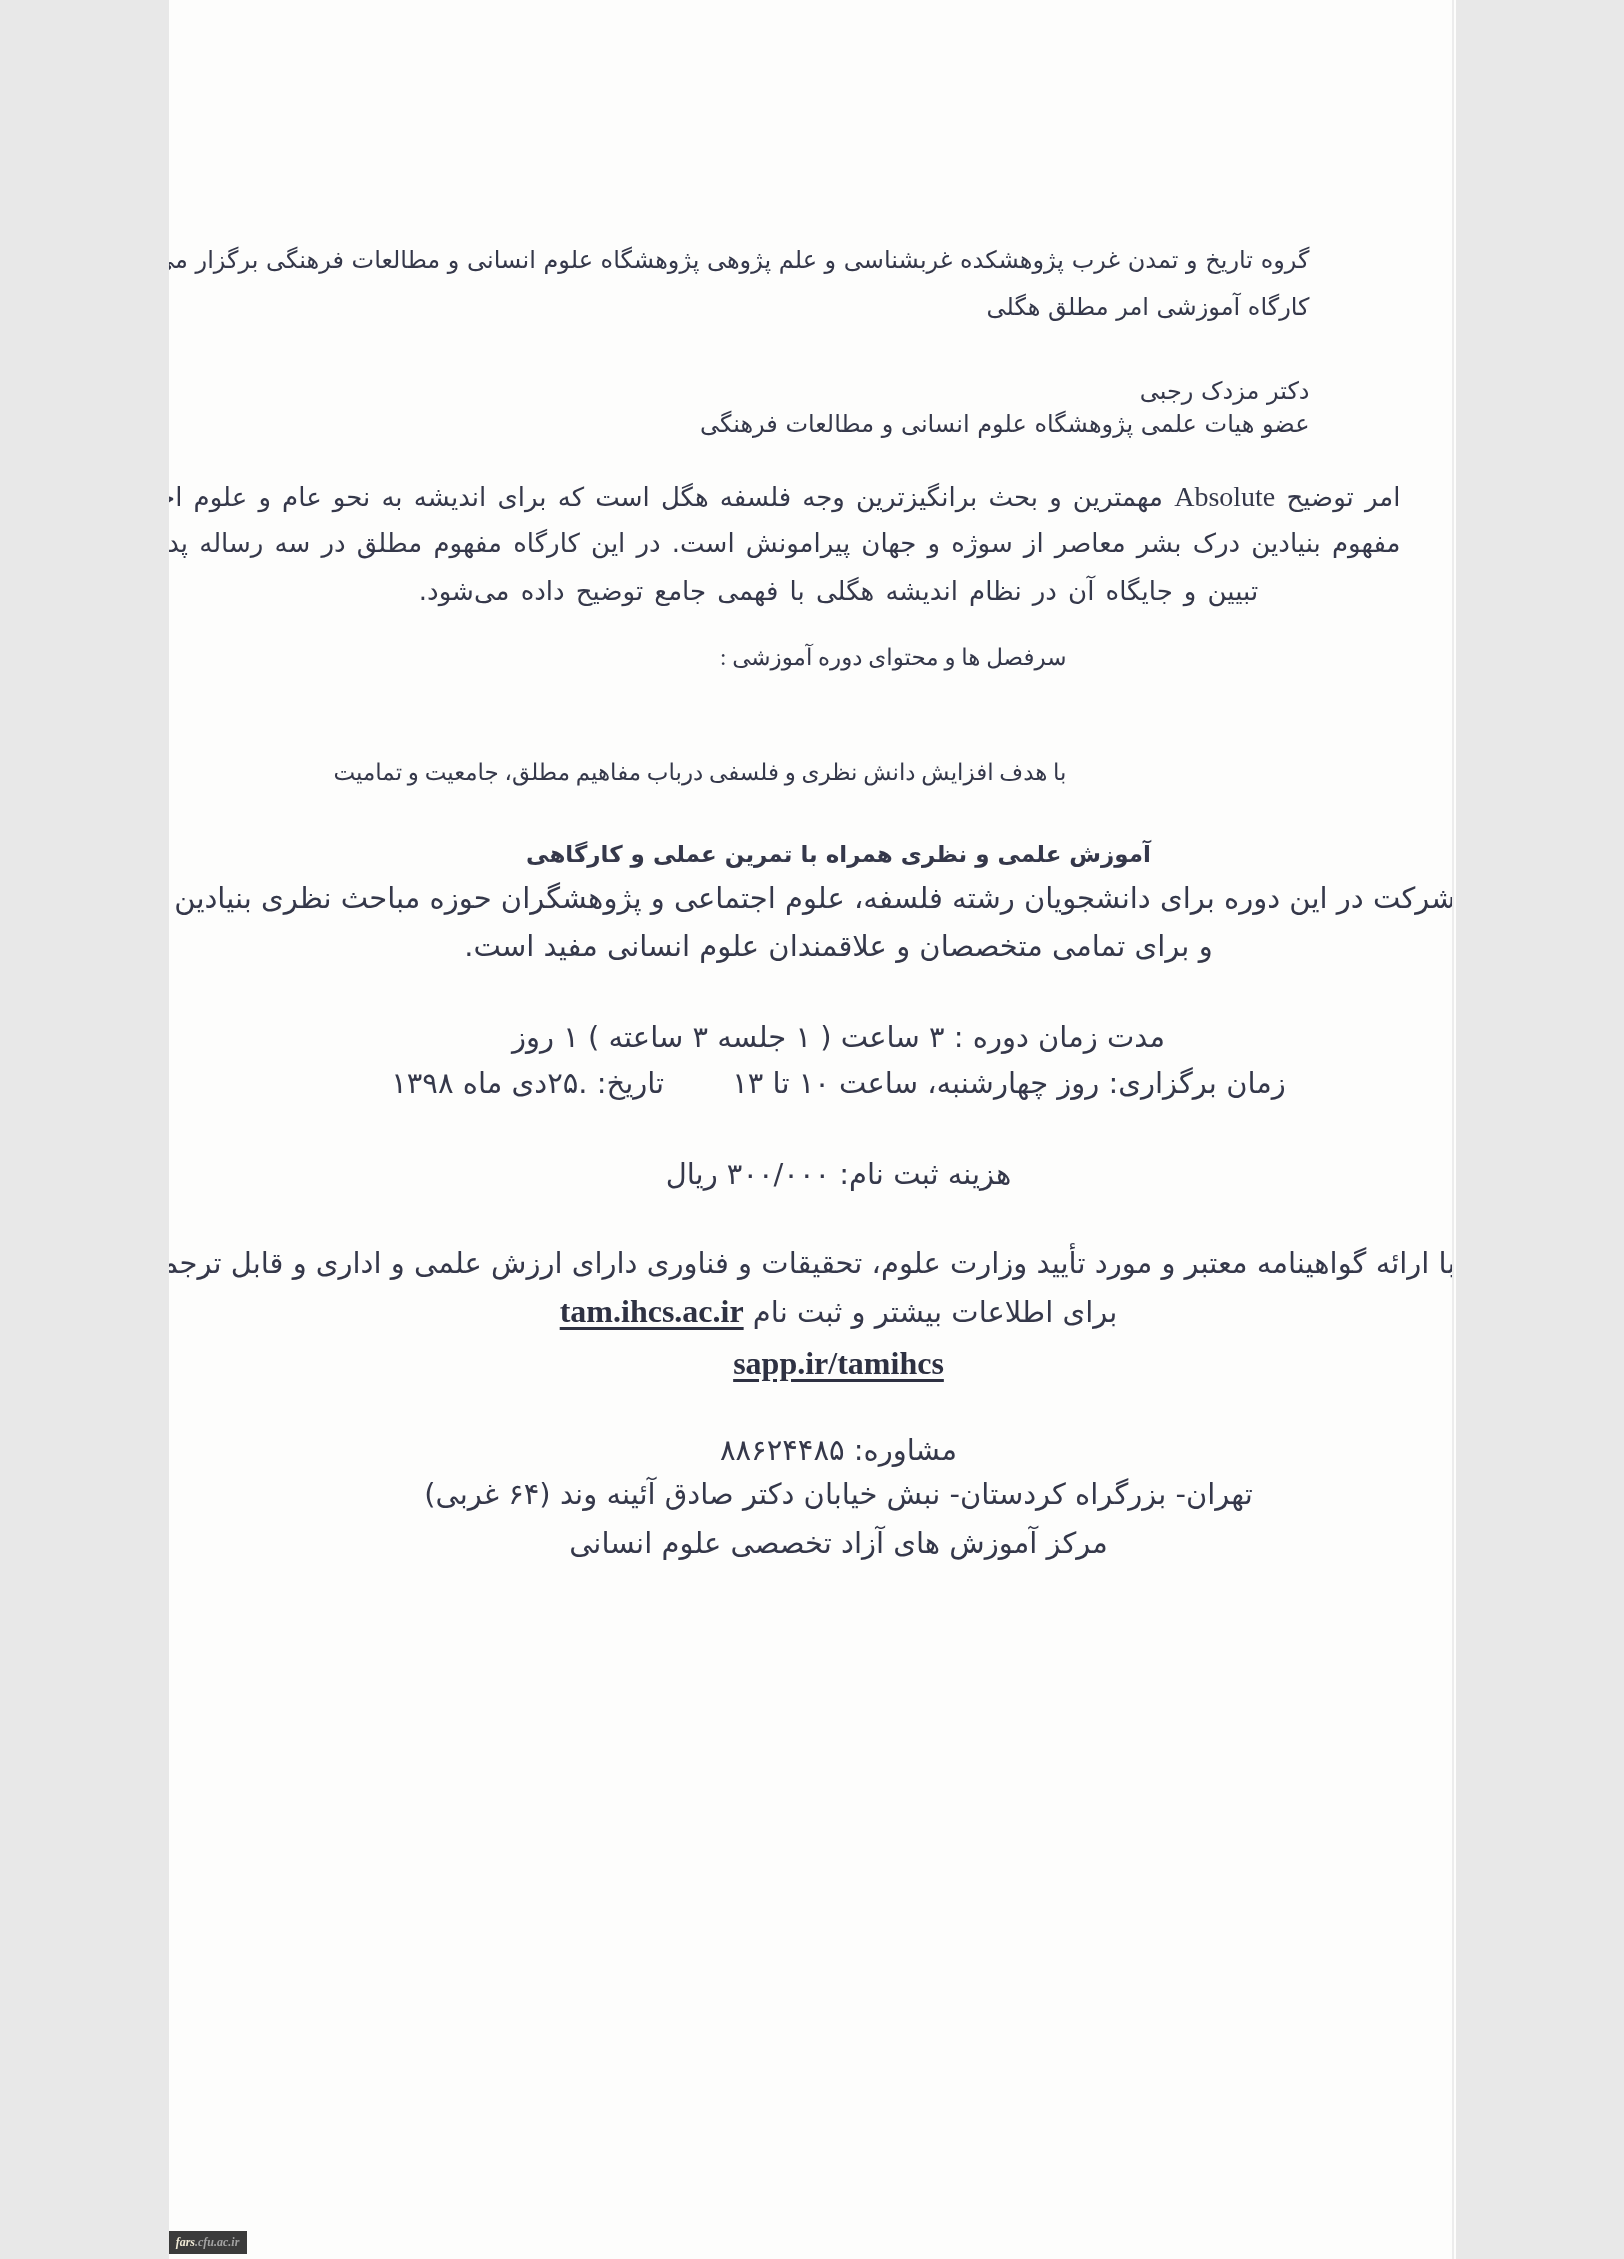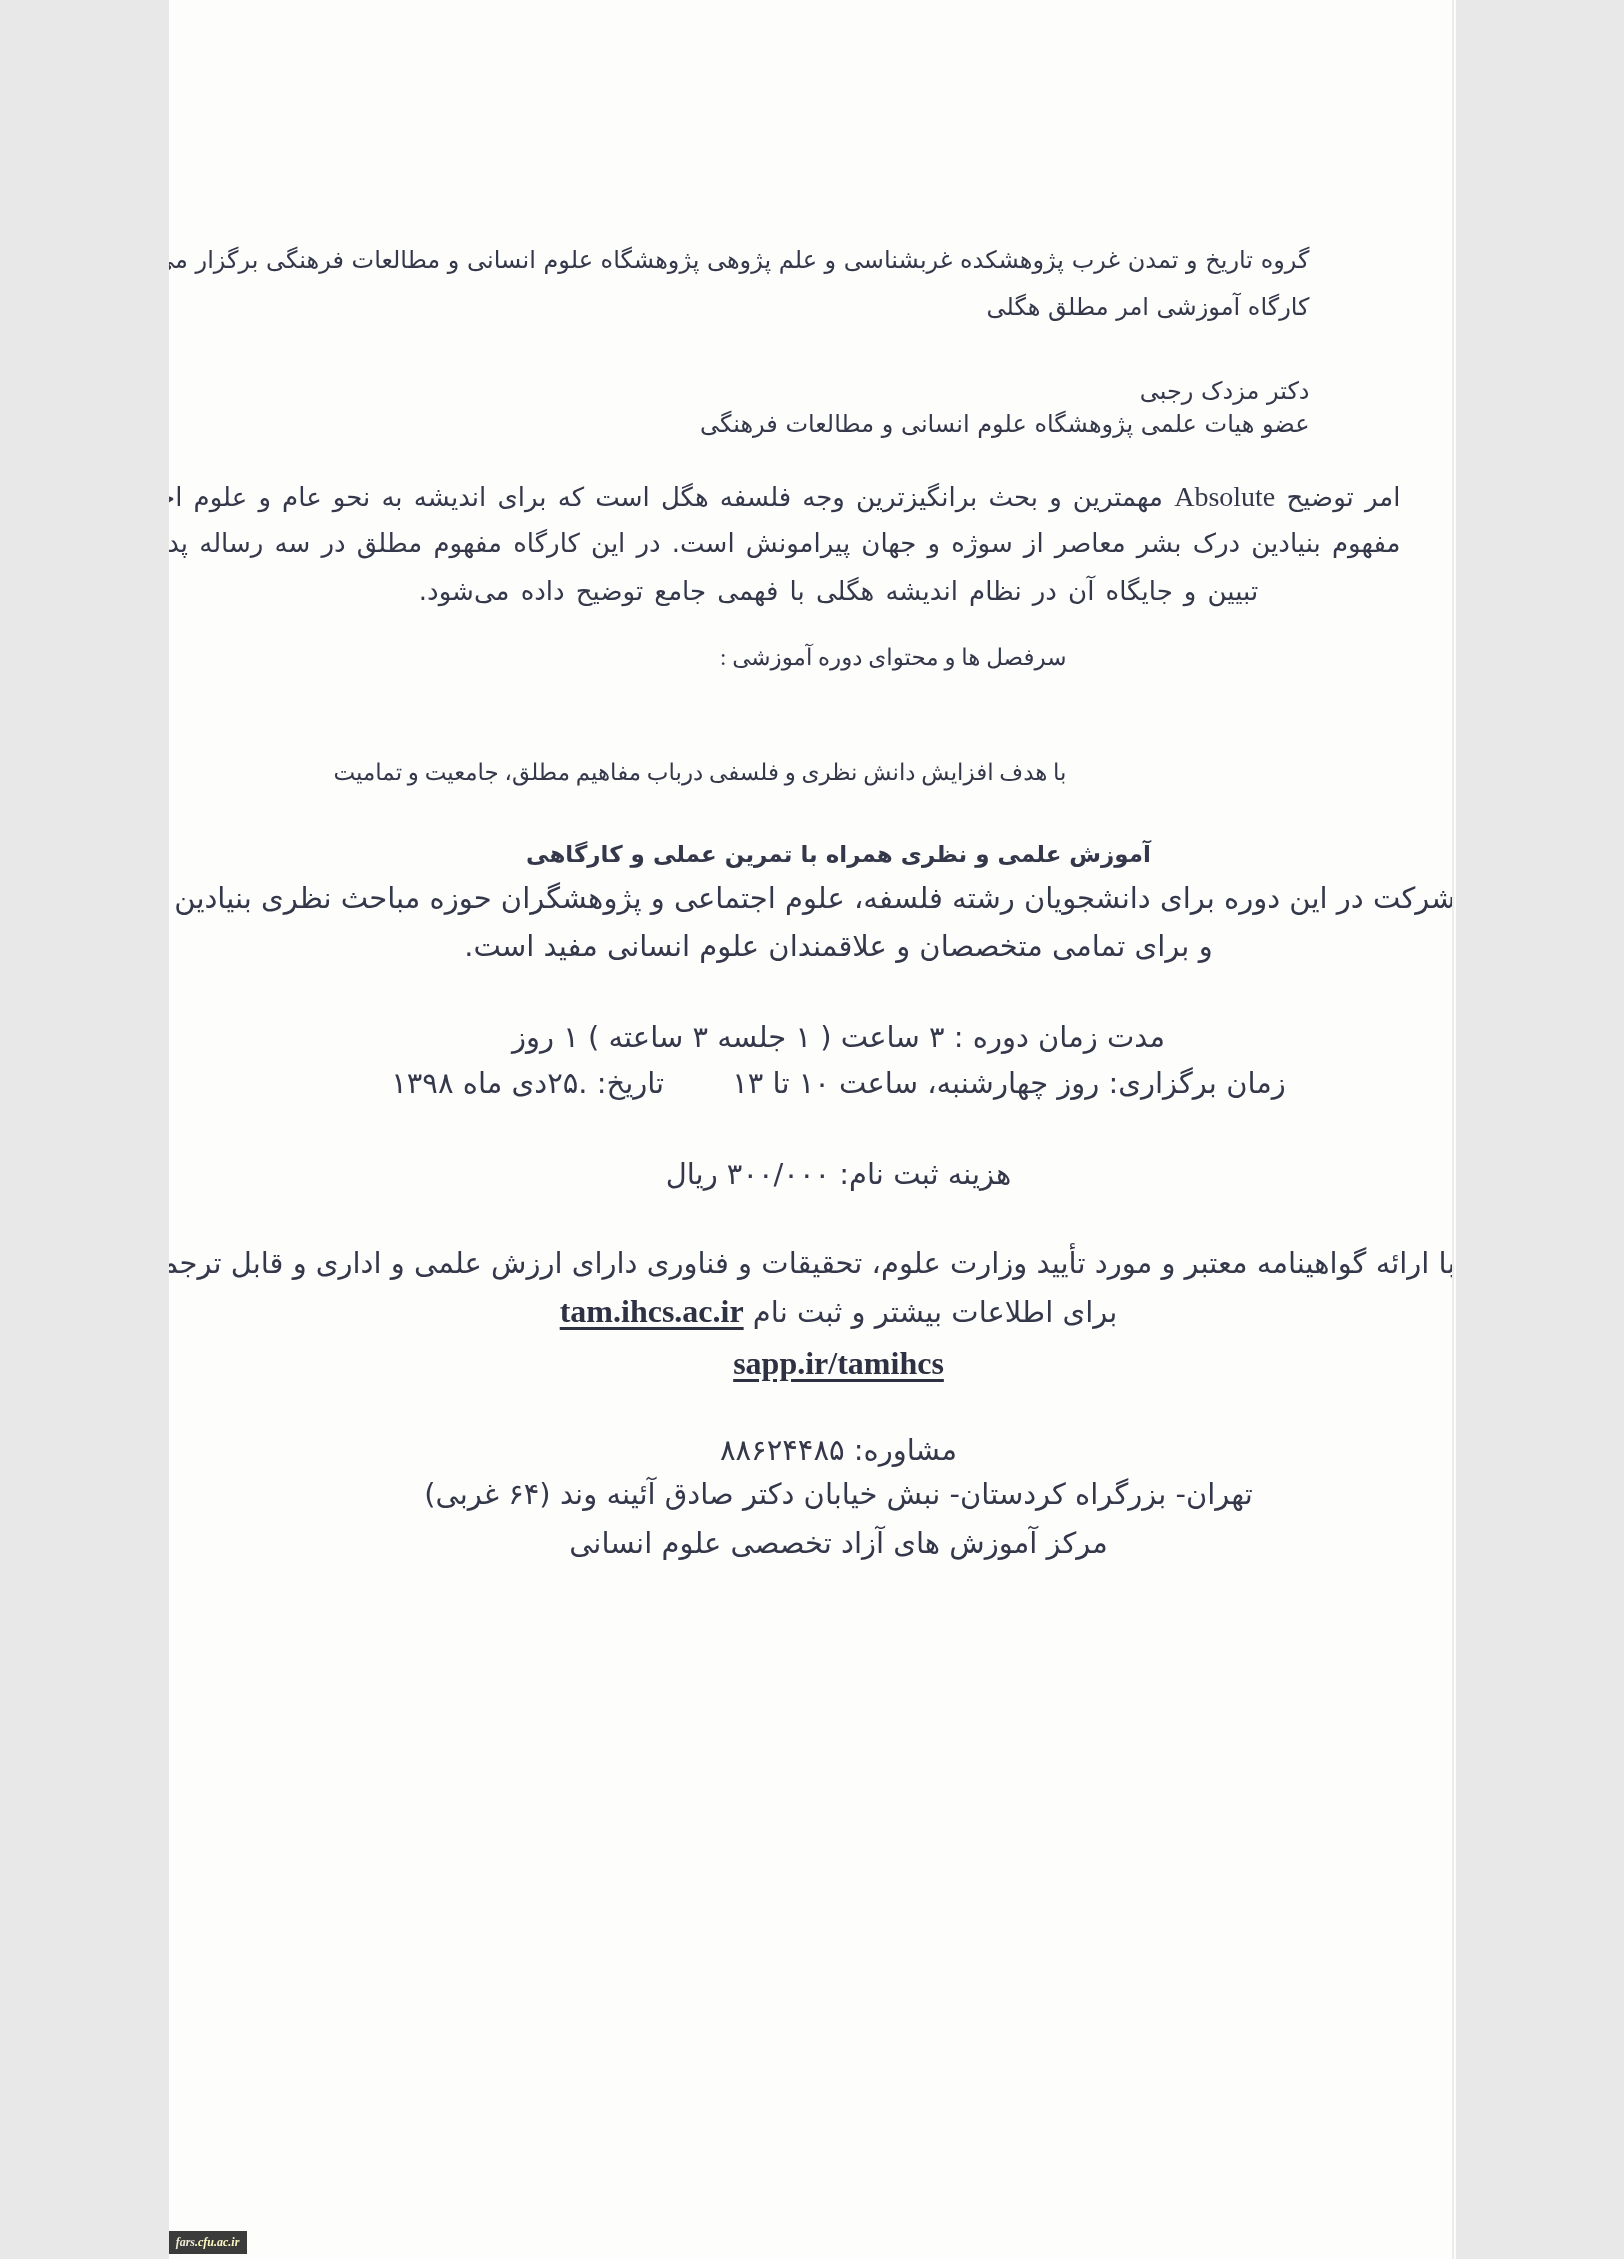--- a/index.html
+++ b/index.html
@@ -72,21 +72,21 @@
     display: flex;
     align-items: center;
     justify-content: center;
     font-family: "Liberation Serif", "DejaVu Serif", serif;
     font-style: italic;
     font-weight: bold;
     font-size: 12px;
     letter-spacing: 0px;
   }
   .wm-prefix { color: #f1ebd7; }
-  .wm-suffix { color: #fef9c3; }
+  .wm-suffix { color: #a3a3a3; }
 </style>
 </head>
 <body>
 
 <div class="page">
 
   <div class="line r-margin sz-head" style="top:243px;">گروه تاریخ و تمدن غرب پژوهشکده غربشناسی و علم پژوهی پژوهشگاه علوم انسانی و مطالعات فرهنگی برگزار می کند:</div>
 
   <div class="line r-margin sz-head" style="top:290px;">کارگاه آموزشی امر مطلق هگلی</div>
 

